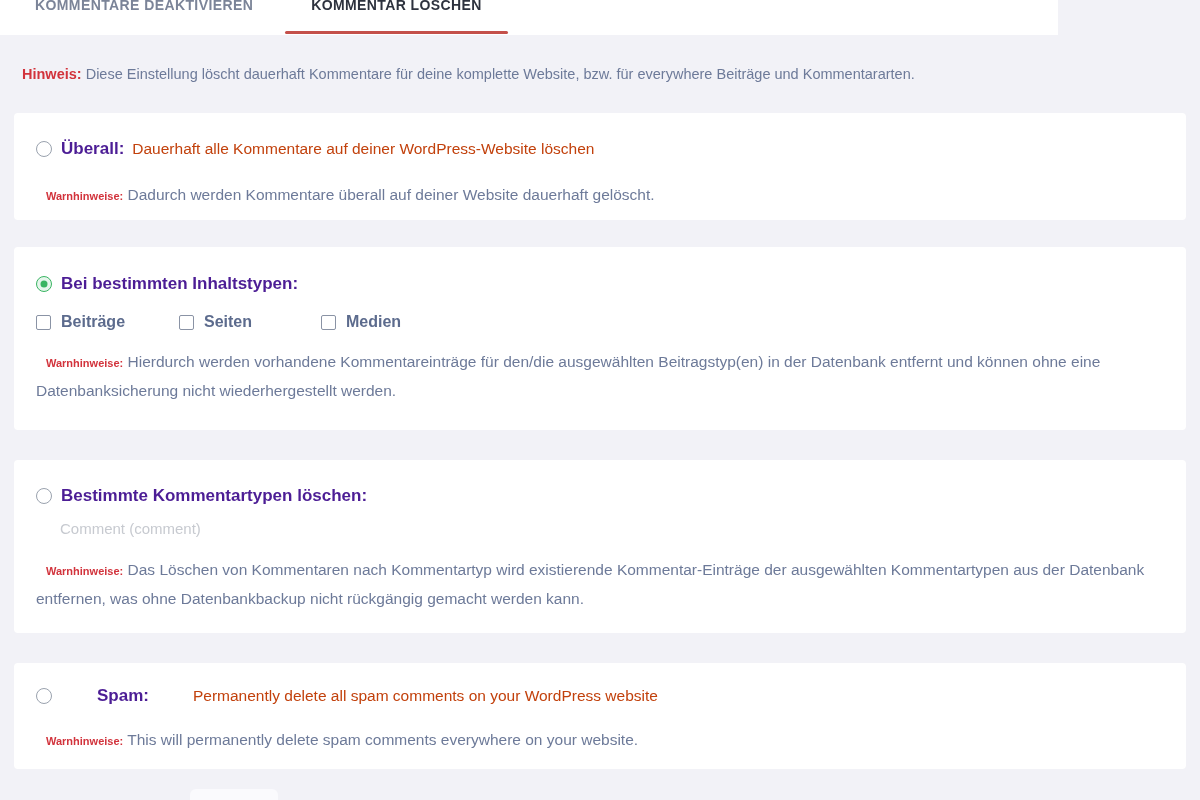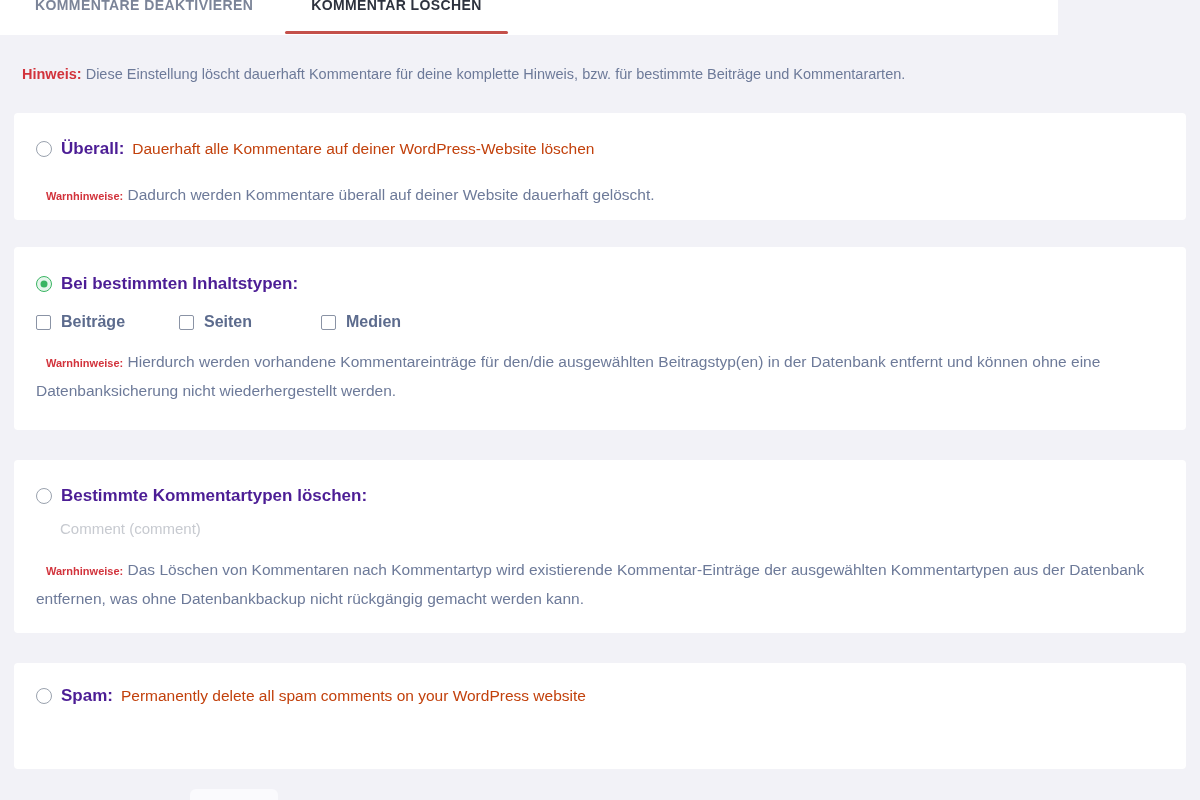--- a/index.html
+++ b/index.html
@@ -107,21 +107,21 @@
 <div class="stage">
 
   <div class="header">
     <div class="tab tab-inactive">KOMMENTARE DEAKTIVIEREN</div>
     <div class="tab tab-active">KOMMENTAR LÖSCHEN</div>
     <div class="tab-underline"></div>
   </div>
 
   <div class="notice">
     <span class="red-label">Hinweis:</span>
-    <span>Diese Einstellung löscht dauerhaft Kommentare für deine komplette Hinweis, bzw. für bestimmte Beiträge und Kommentararten.</span>
+    <span>Diese Einstellung löscht dauerhaft Kommentare für deine komplette Website, bzw. für everywhere Beiträge und Kommentararten.</span>
   </div>
 
   <div class="card card1">
     <div class="option-row" style="top:26px;">
       <span class="radio"></span>
       <span class="option-title">Überall:</span>
       <span class="option-desc">Dauerhaft alle Kommentare auf deiner WordPress-Website löschen</span>
     </div>
     <div class="warning" style="top:68px;">
       <span class="red-label">Warnhinweise:</span>
@@ -158,22 +158,26 @@
       <span class="checkbox"></span>
       <span class="checkbox-label">Medien</span>
     </div>
     <div class="warning" style="top:101px;">
       <span class="red-label">Warnhinweise:</span>
       <span>Hierdurch werden vorhandene Kommentareinträge für den/die ausgewählten Beitragstyp(en) in der Datenbank entfernt und können ohne eine Datenbanksicherung nicht wiederhergestellt werden.</span>
     </div>
   </div>
 
   <div class="card card4">
-    <div class="option-row" style="top:23px;">
+    <div class="option-row" style="top:23px;gap:36px;">
       <span class="radio"></span>
       <span class="option-title">Spam:</span>
       <span class="option-desc">Permanently delete all spam comments on your WordPress website</span>
+    </div>
+    <div class="warning" style="top:63px;">
+      <span class="red-label">Warnhinweise:</span>
+      <span>This will permanently delete spam comments everywhere on your website.</span>
     </div>
   </div>
 
   <div class="partial-bottom"></div>
 
 </div>
 
 </body></html>

